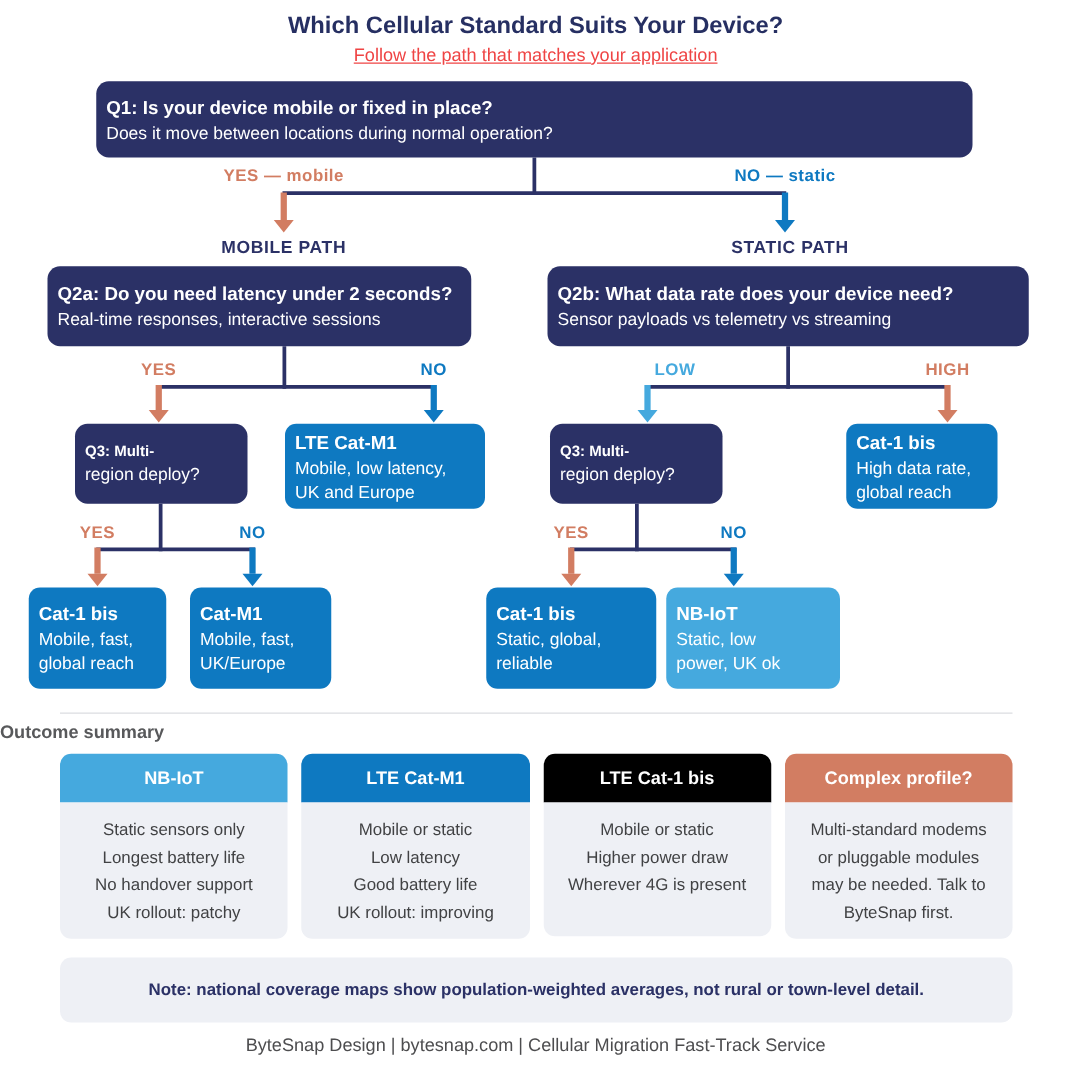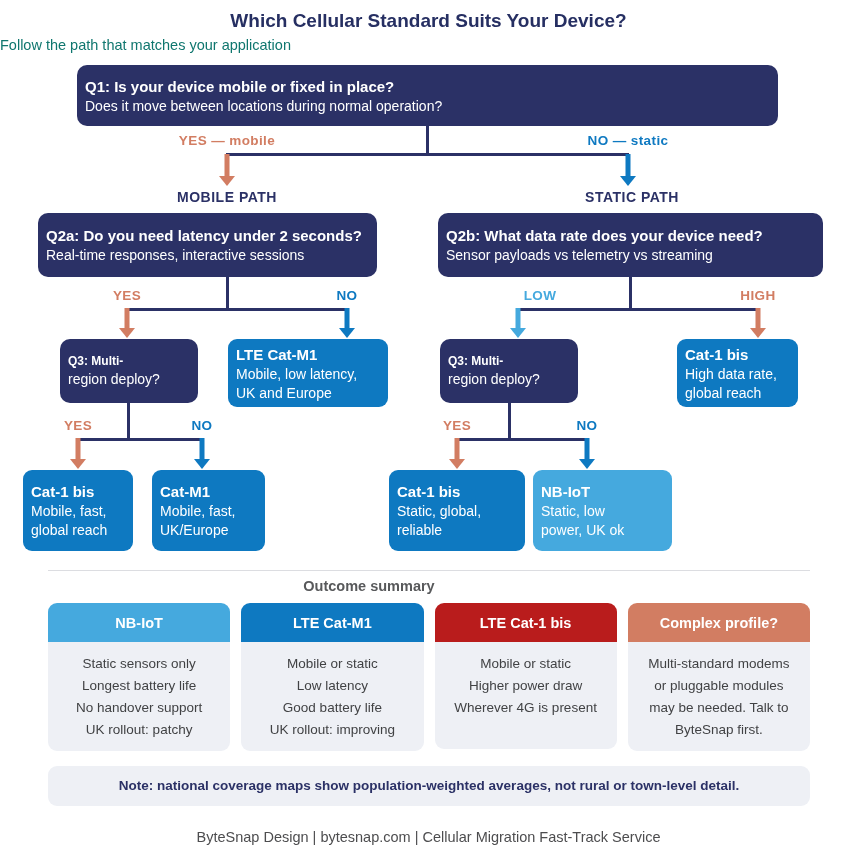--- a/index.html
+++ b/index.html
@@ -1,22 +1,22 @@
 <!DOCTYPE html>
 <html><head>
 <meta charset="utf-8">
 <style>
   html,body{margin:0;padding:0;background:#ffffff;}
   body{font-family:"Liberation Sans", sans-serif;}
   .page{position:relative;width:857px;height:854px;background:#fff;overflow:hidden;}
 
   .title{position:absolute;top:10px;left:0;width:857px;text-align:center;
          font-size:19px;font-weight:bold;color:#262f62;}
-  .subtitle{position:absolute;top:37px;left:0;width:857px;text-align:left;
-         font-size:14.5px;color:#0f766e;}
+  .subtitle{position:absolute;top:37px;left:0;width:857px;text-align:center;
+         font-size:14.5px;color:#ef4444;text-decoration:underline;}
 
   
   .node{position:absolute;display:flex;flex-direction:column;justify-content:center;
         align-items:flex-start;text-align:center;color:#fff;box-sizing:border-box;padding:4px 8px;}
   .navy{background:#2b3166;border-radius:10px;}
   .blue{background:#0e79c1;border-radius:9px;}
   .lblue{background:#45a9de;border-radius:9px;}
   .node .t{font-weight:bold;font-size:15px;line-height:1.4;}
   .node .s{font-size:14px;line-height:1.35;}
   .node.small .t{font-size:12px;}
@@ -35,35 +35,35 @@
   .blue-c{color:#0e79c1;}
   .lblue-c{color:#45a9de;}
 
   .blabel{position:absolute;transform:translateX(-50%);font-weight:bold;
         font-size:13.5px;letter-spacing:.4px;white-space:nowrap;}
   .pathlabel{position:absolute;transform:translateX(-50%);font-weight:bold;
         font-size:14px;letter-spacing:.5px;color:#2b3166;white-space:nowrap;}
 
   
   .divider{position:absolute;top:570px;left:48px;width:762px;height:1px;background:#dcdde1;}
-  .summary-heading{position:absolute;top:578px;left:0;width:738px;text-align:center;
+  .summary-heading{position:absolute;top:578px;left:0;width:738px;
         font-size:14.5px;font-weight:bold;color:#58595b;}
   .cards{position:absolute;top:603px;left:48px;width:762px;display:flex;gap:11px;}
   .card{flex:1;display:flex;flex-direction:column;}
   .card-header{height:39px;border-radius:9px 9px 0 0;color:#fff;font-weight:bold;
         font-size:14.5px;display:flex;align-items:center;justify-content:center;}
   .c-lightblue{background:#45a9de;}
   .c-blue{background:#0e79c1;}
-  .c-navy{background:#b91c1c;}
+  .c-navy{background:#000000;}
   .c-salmon{background:#d27d62;}
   .card-body{background:#eef0f5;border-radius:0 0 9px 9px;text-align:center;
         color:#414244;font-size:13.5px;line-height:1.62;padding:11px 4px;min-height:85px;}
 
   
-  .note{position:absolute;top:766px;left:48px;width:762px;height:40px;background:#eef0f5;
+  .note{position:absolute;top:766px;left:48px;width:762px;height:52px;background:#eef0f5;
         border-radius:9px;display:flex;flex-direction:column;justify-content:center;
         text-align:center;color:#2b3166;font-size:13.5px;line-height:1.5;}
   .note .nb{font-weight:bold;}
   .footer{position:absolute;top:829px;left:0;width:857px;text-align:center;
         font-size:14.5px;color:#4d4d4f;}
 </style>
 </head>
 <body>
 
 <div class="page">

